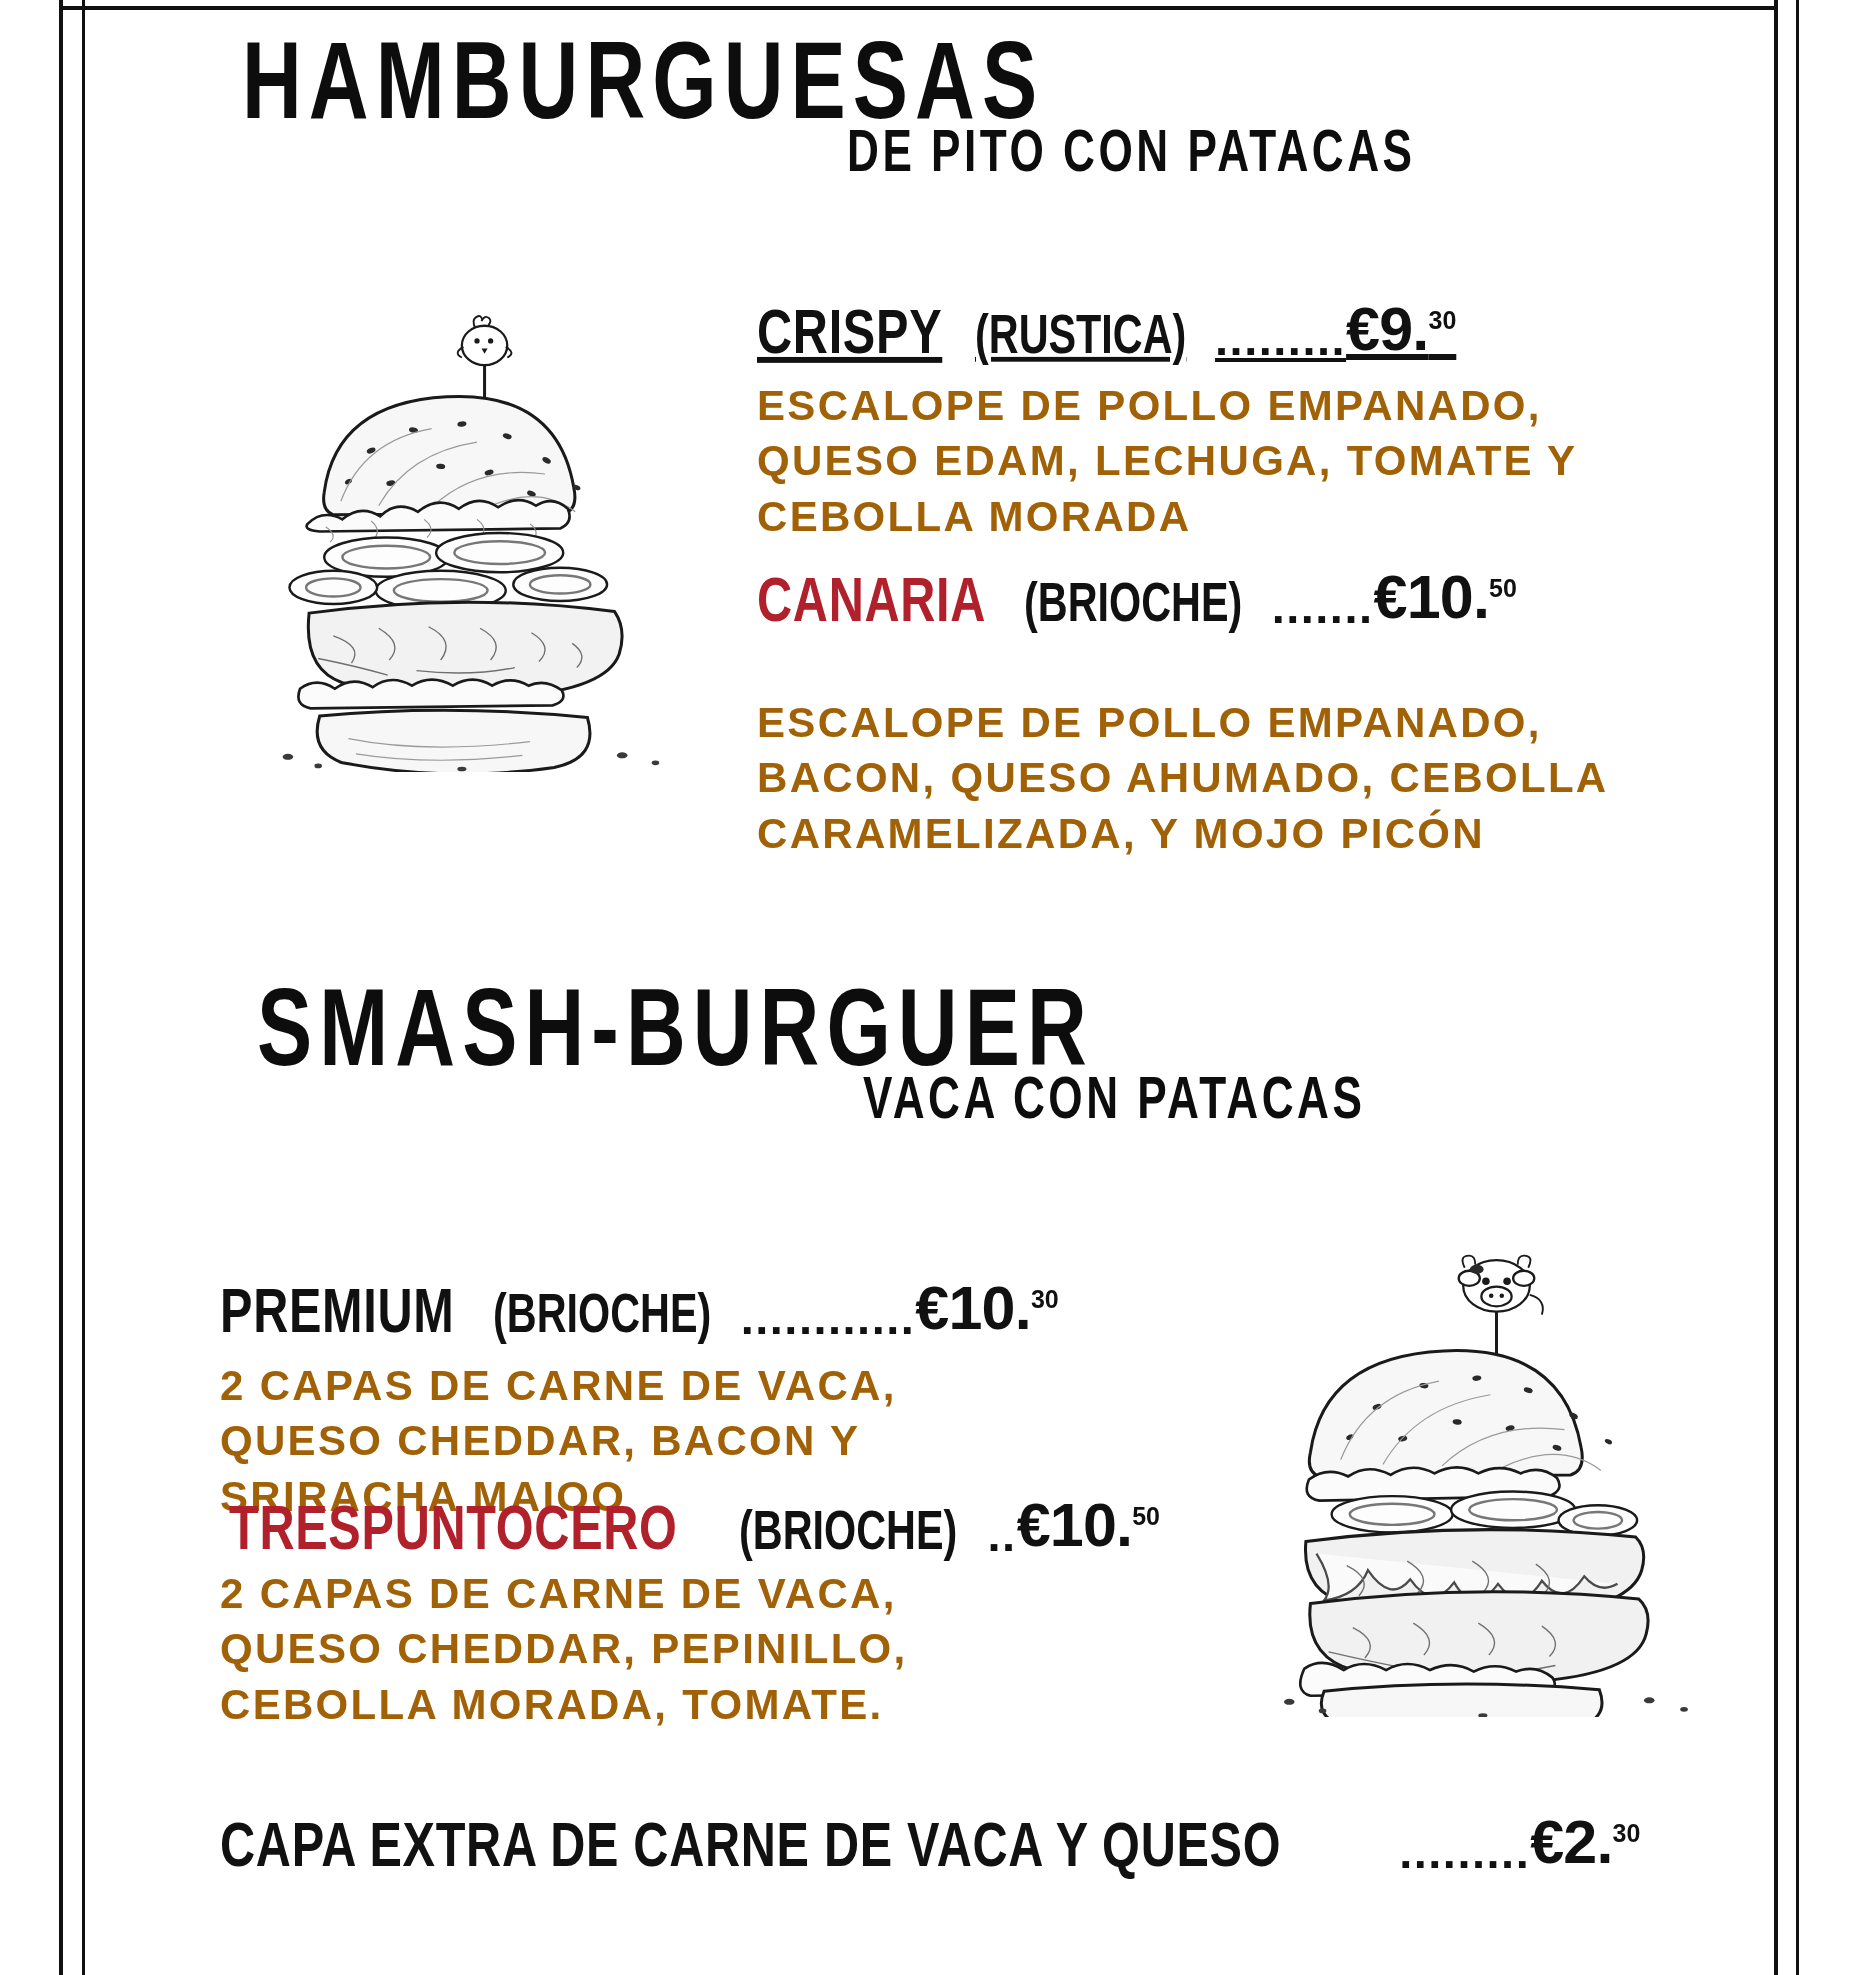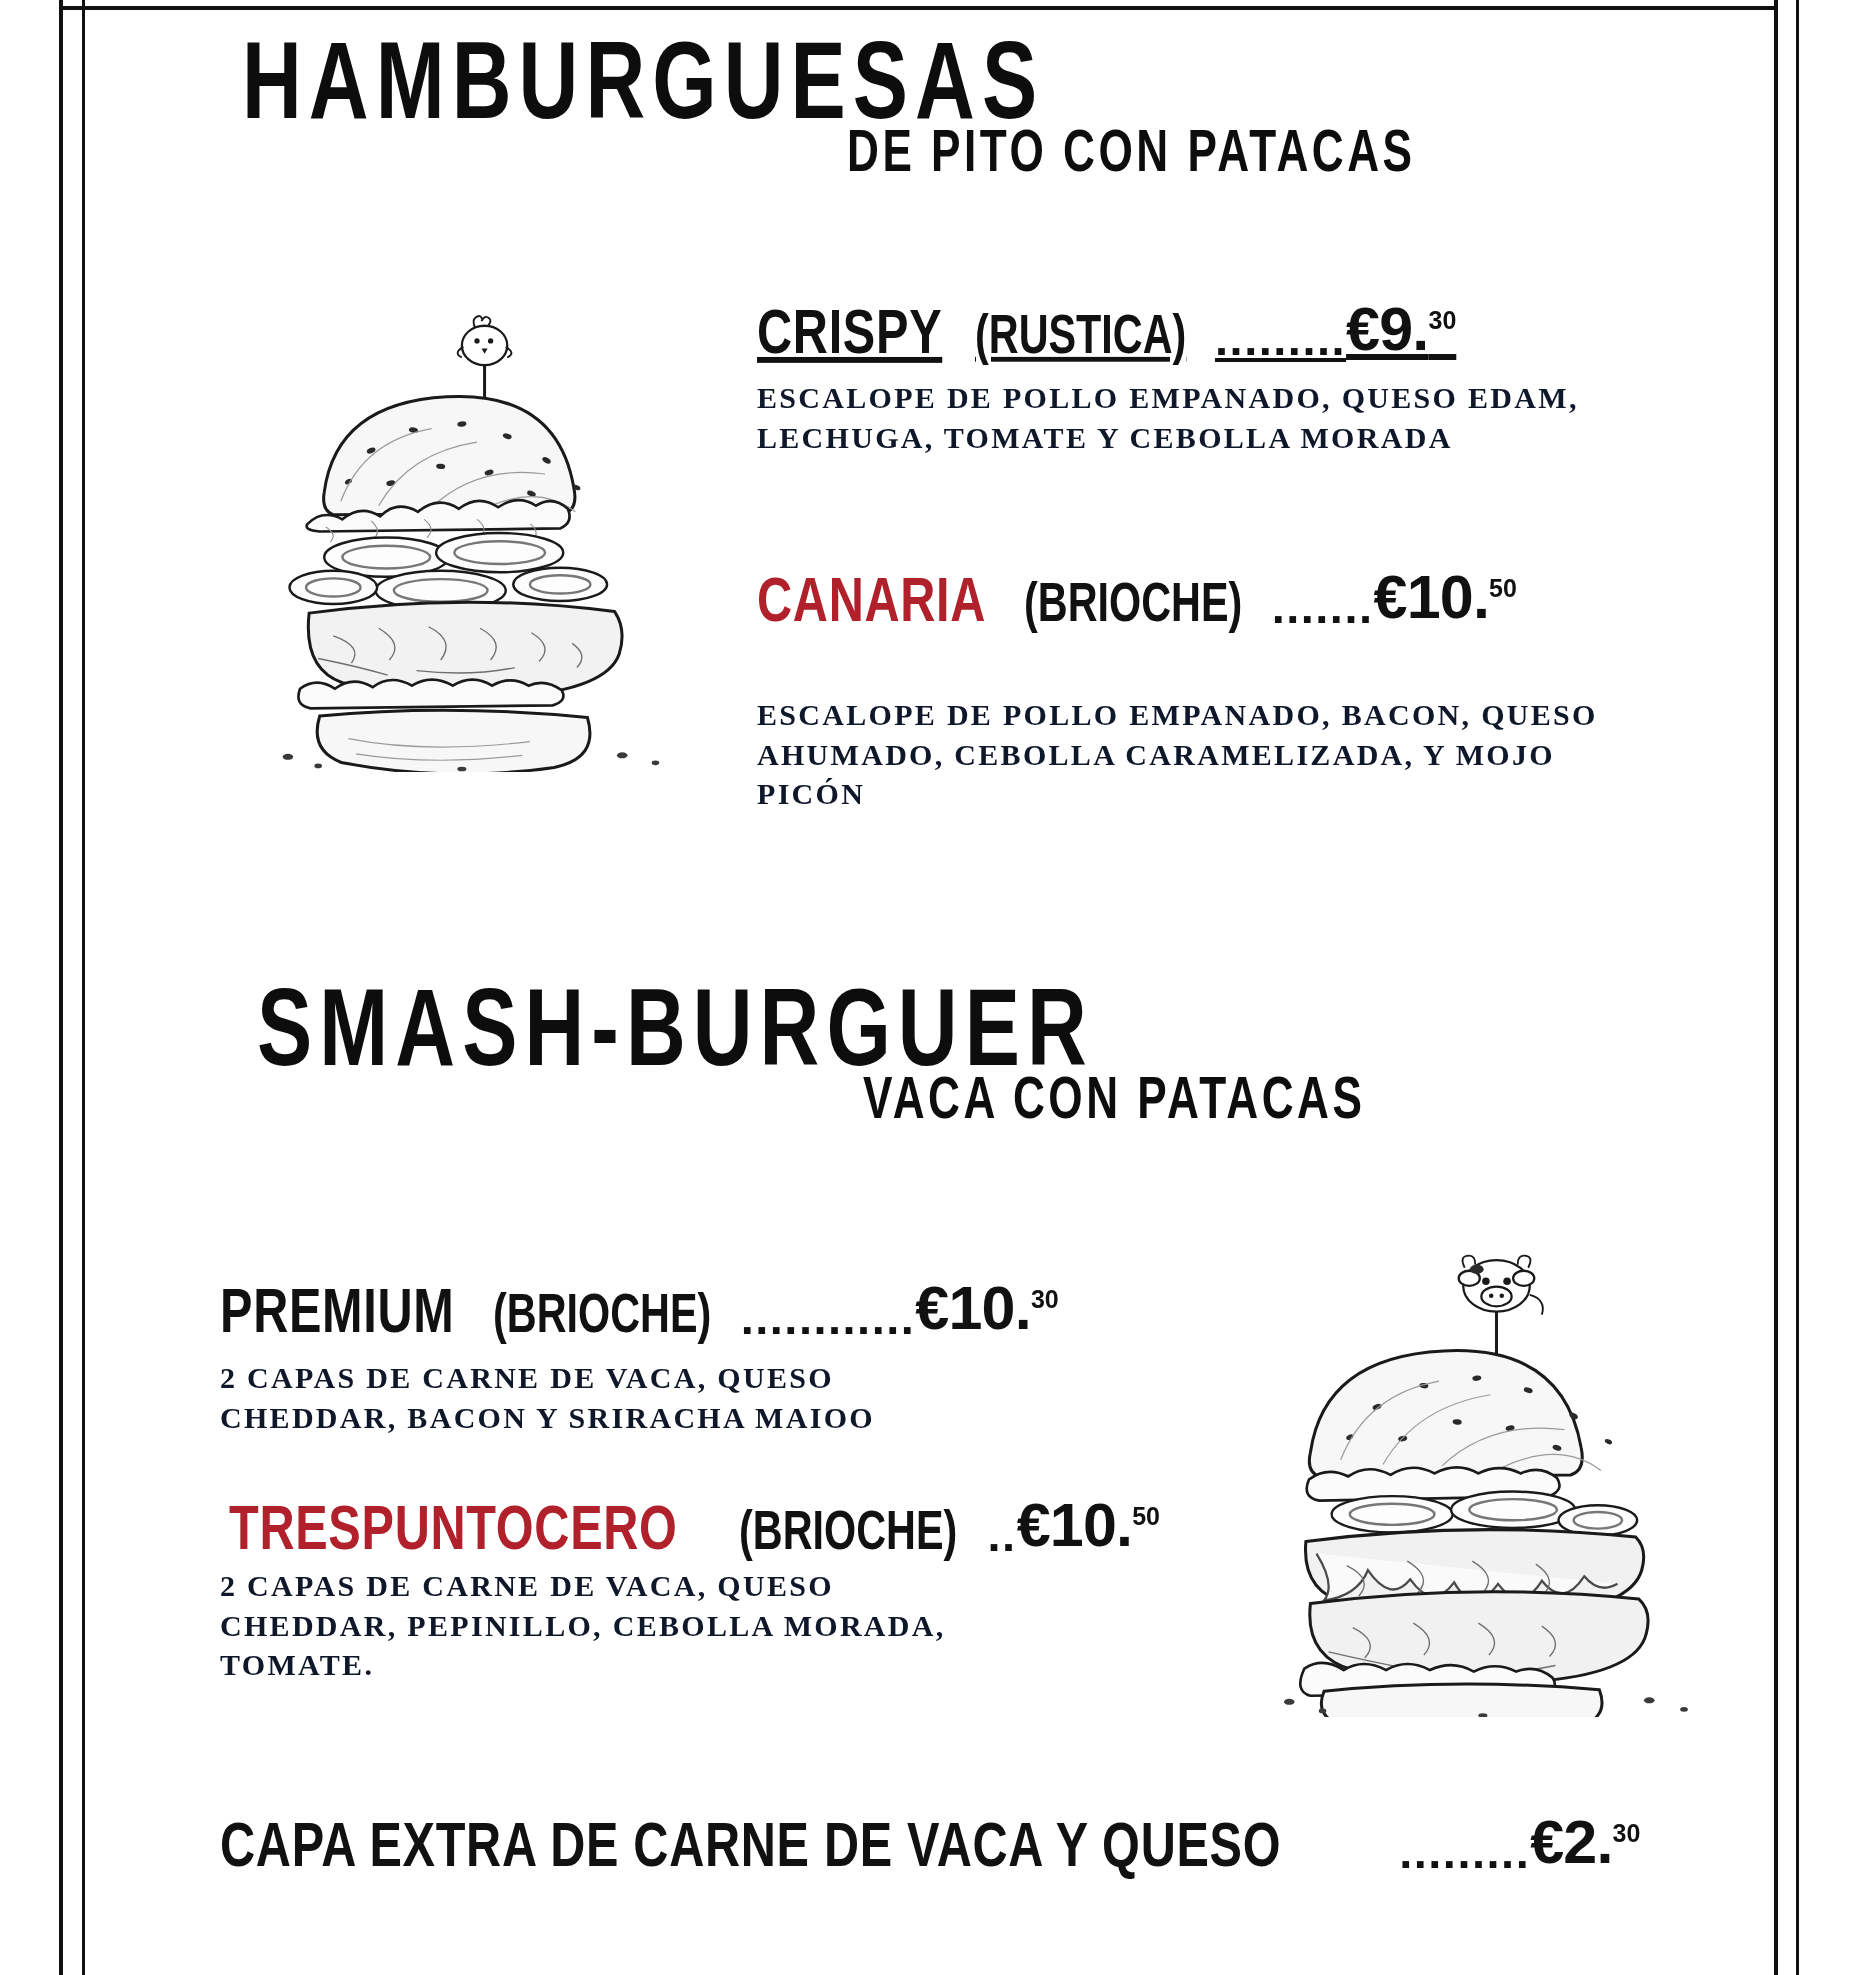--- a/index.html
+++ b/index.html
@@ -101,26 +101,26 @@
     letter-spacing: -0.8px;
     display: inline-block;
     white-space: nowrap;
   }
   .price .cents {
     font-size: 25px;
     vertical-align: super;
     letter-spacing: 0;
   }
   .desc {
-    font-family: Liberation Serif, serif;
-    font-weight: bold;
-    font-size: 30px;
+    font-family: Liberation Sans, sans-serif;
+    font-weight: bold;
+    font-size: 42px;
     letter-spacing: 2.3px;
     line-height: 1.32;
-    color: #0f172a;
+    color: #a16207;
     max-width: 893px;
   }
 
   .price-line {
     display: flex;
     align-items: baseline;
     white-space: nowrap;
   }
 
   

